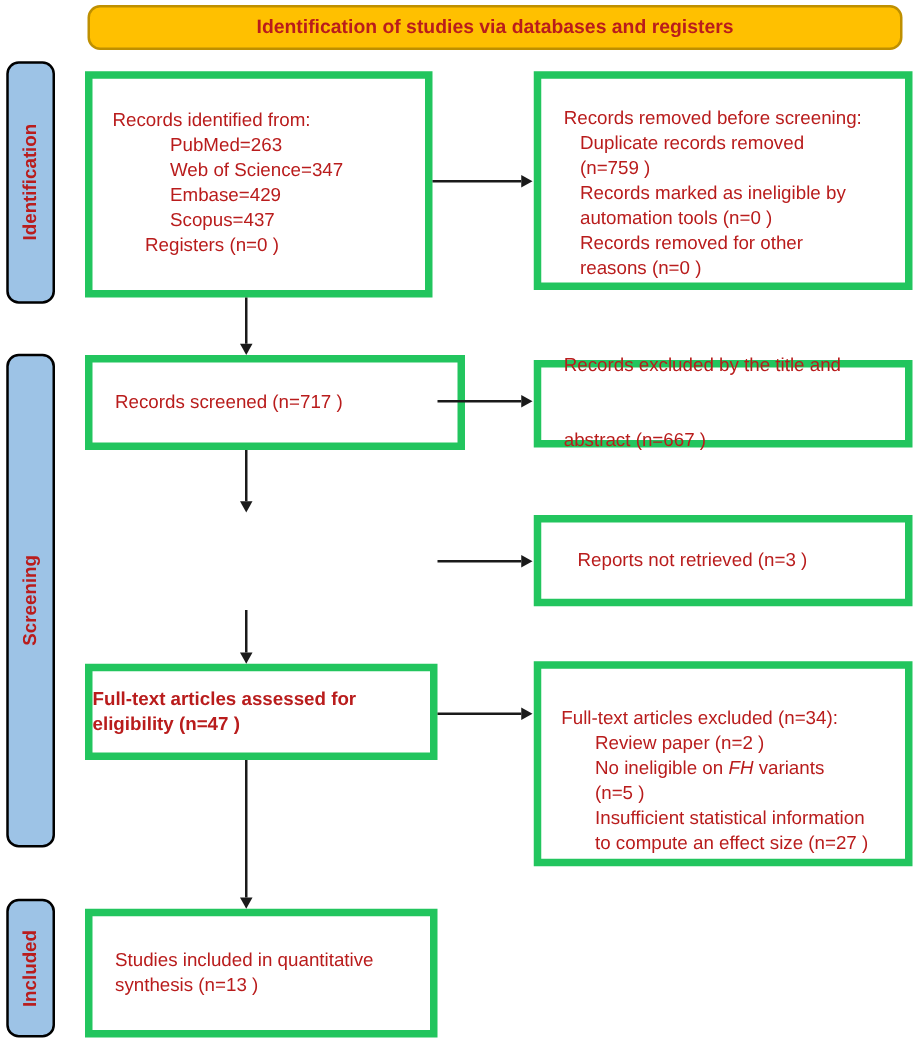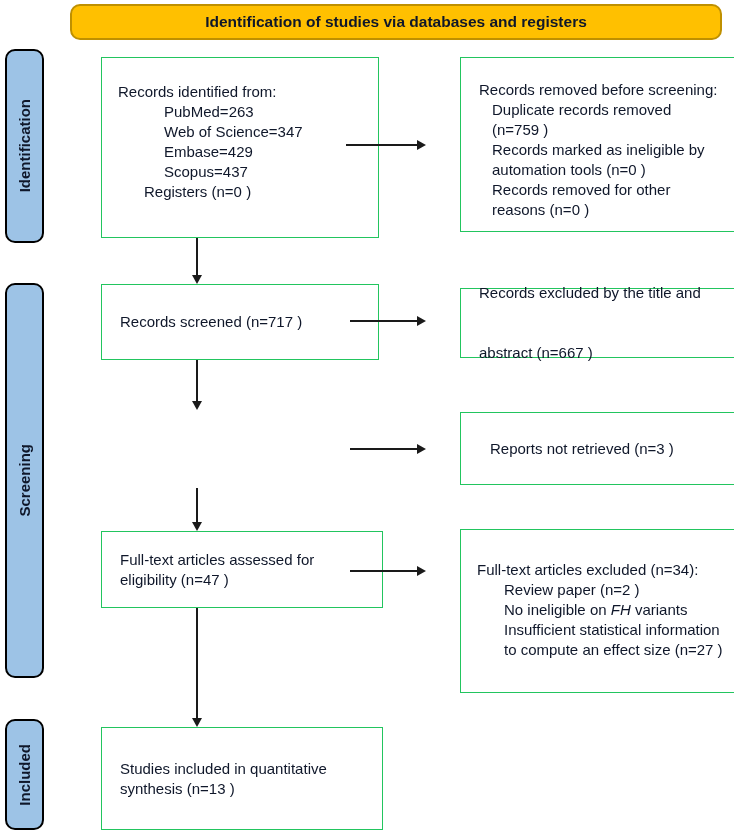--- a/index.html
+++ b/index.html
@@ -7,21 +7,21 @@
     padding: 0;
     background: #ffffff;
     font-family: "Liberation Sans", "DejaVu Sans", sans-serif;
   }
   .canvas {
     position: relative;
     width: 734px;
     height: 837px;
     background: #ffffff;
     overflow: hidden;
-    color: #0f172a;
+    color: #b91c1c;
   }
   
   .banner {
     position: absolute;
     left: 70px; top: 4px;
     width: 652px; height: 36px;
     background: #FFC000;
     border: 2px solid #BF9000;
     border-radius: 10px;
     box-sizing: border-box;
@@ -48,25 +48,24 @@
     writing-mode: vertical-rl;
     transform: rotate(180deg);
     font-weight: bold;
     font-size: 15px;
     white-space: nowrap;
   }
   
   .box {
     position: absolute;
     background: #fff;
-    border: 1px solid #22c55e;
+    border: 6px solid #22c55e;
     box-sizing: border-box;
     font-size: 15px;
     line-height: 20px;
-    margin-left: 33px;
   }
   .box .line { display: block; }
   .vcenter {
     display: flex;
     flex-direction: column;
     justify-content: center;
   }
   .ind-l1 { padding-left: 26px; }
   .ind-l2 { padding-left: 46px; }
   .ind-r1 { padding-left: 13px; }
@@ -131,43 +130,44 @@
   <div class="box" style="left:427px; top:57px; width:303px; height:175px; padding:22px 8px 0 18px;">
     <span class="line">Records removed before screening:</span>
     <span class="line ind-r1">Duplicate records removed</span>
     <span class="line ind-r1">(n=759 )</span>
     <span class="line ind-r1">Records marked as ineligible by</span>
     <span class="line ind-r1">automation tools (n=0 )</span>
     <span class="line ind-r1">Records removed for other</span>
     <span class="line ind-r1">reasons (n=0 )</span>
   </div>
 
-  <div class="box vcenter" style="left:68px; top:284px; width:278px; height:76px; padding-left:18px;">
+  <div class="box vcenter" style="left:68px; top:284px; width:304px; height:76px; padding-left:18px;">
     <span class="line">Records screened (n=717 )</span>
   </div>
 
   <div class="box vcenter" style="left:427px; top:288px; width:303px; height:70px; padding-left:18px;gap:40px;">
     <span class="line">Records excluded by the title and</span>
     <span class="line">abstract (n=667 )</span>
   </div>
 
 
   <div class="box vcenter" style="left:427px; top:412px; width:303px; height:73px; padding-left:29px;">
     <span class="line">Reports not retrieved (n=3 )</span>
   </div>
 
-  <div class="box vcenter" style="left:68px; top:531px; width:282px; height:77px; padding-left:18px;">
+  <div class="box vcenter" style="left:68px; top:531px; width:282px; height:77px; font-weight:bold;">
     <span class="line">Full-text articles assessed for</span>
     <span class="line">eligibility (n=47 )</span>
   </div>
 
   <div class="box" style="left:427px; top:529px; width:303px; height:164px; padding:30px 8px 0 16px;">
     <span class="line">Full-text articles excluded (n=34):</span>
     <span class="line ind-r4">Review paper (n=2 )</span>
     <span class="line ind-r4"><span>No ineligible on </span><span class="gene-italic">FH</span><span> variants</span></span>
+    <span class="line ind-r4"> (n=5 )</span>
     <span class="line ind-r4">Insufficient statistical information</span>
     <span class="line ind-r4">to compute an effect size (n=27 )</span>
   </div>
 
   <div class="box vcenter" style="left:68px; top:727px; width:282px; height:103px; padding-left:18px;">
     <span class="line">Studies included in quantitative</span>
     <span class="line">synthesis (n=13 )</span>
   </div>
 
   <div class="varrow" style="left:196px; top:238px; height:37px;"></div>

